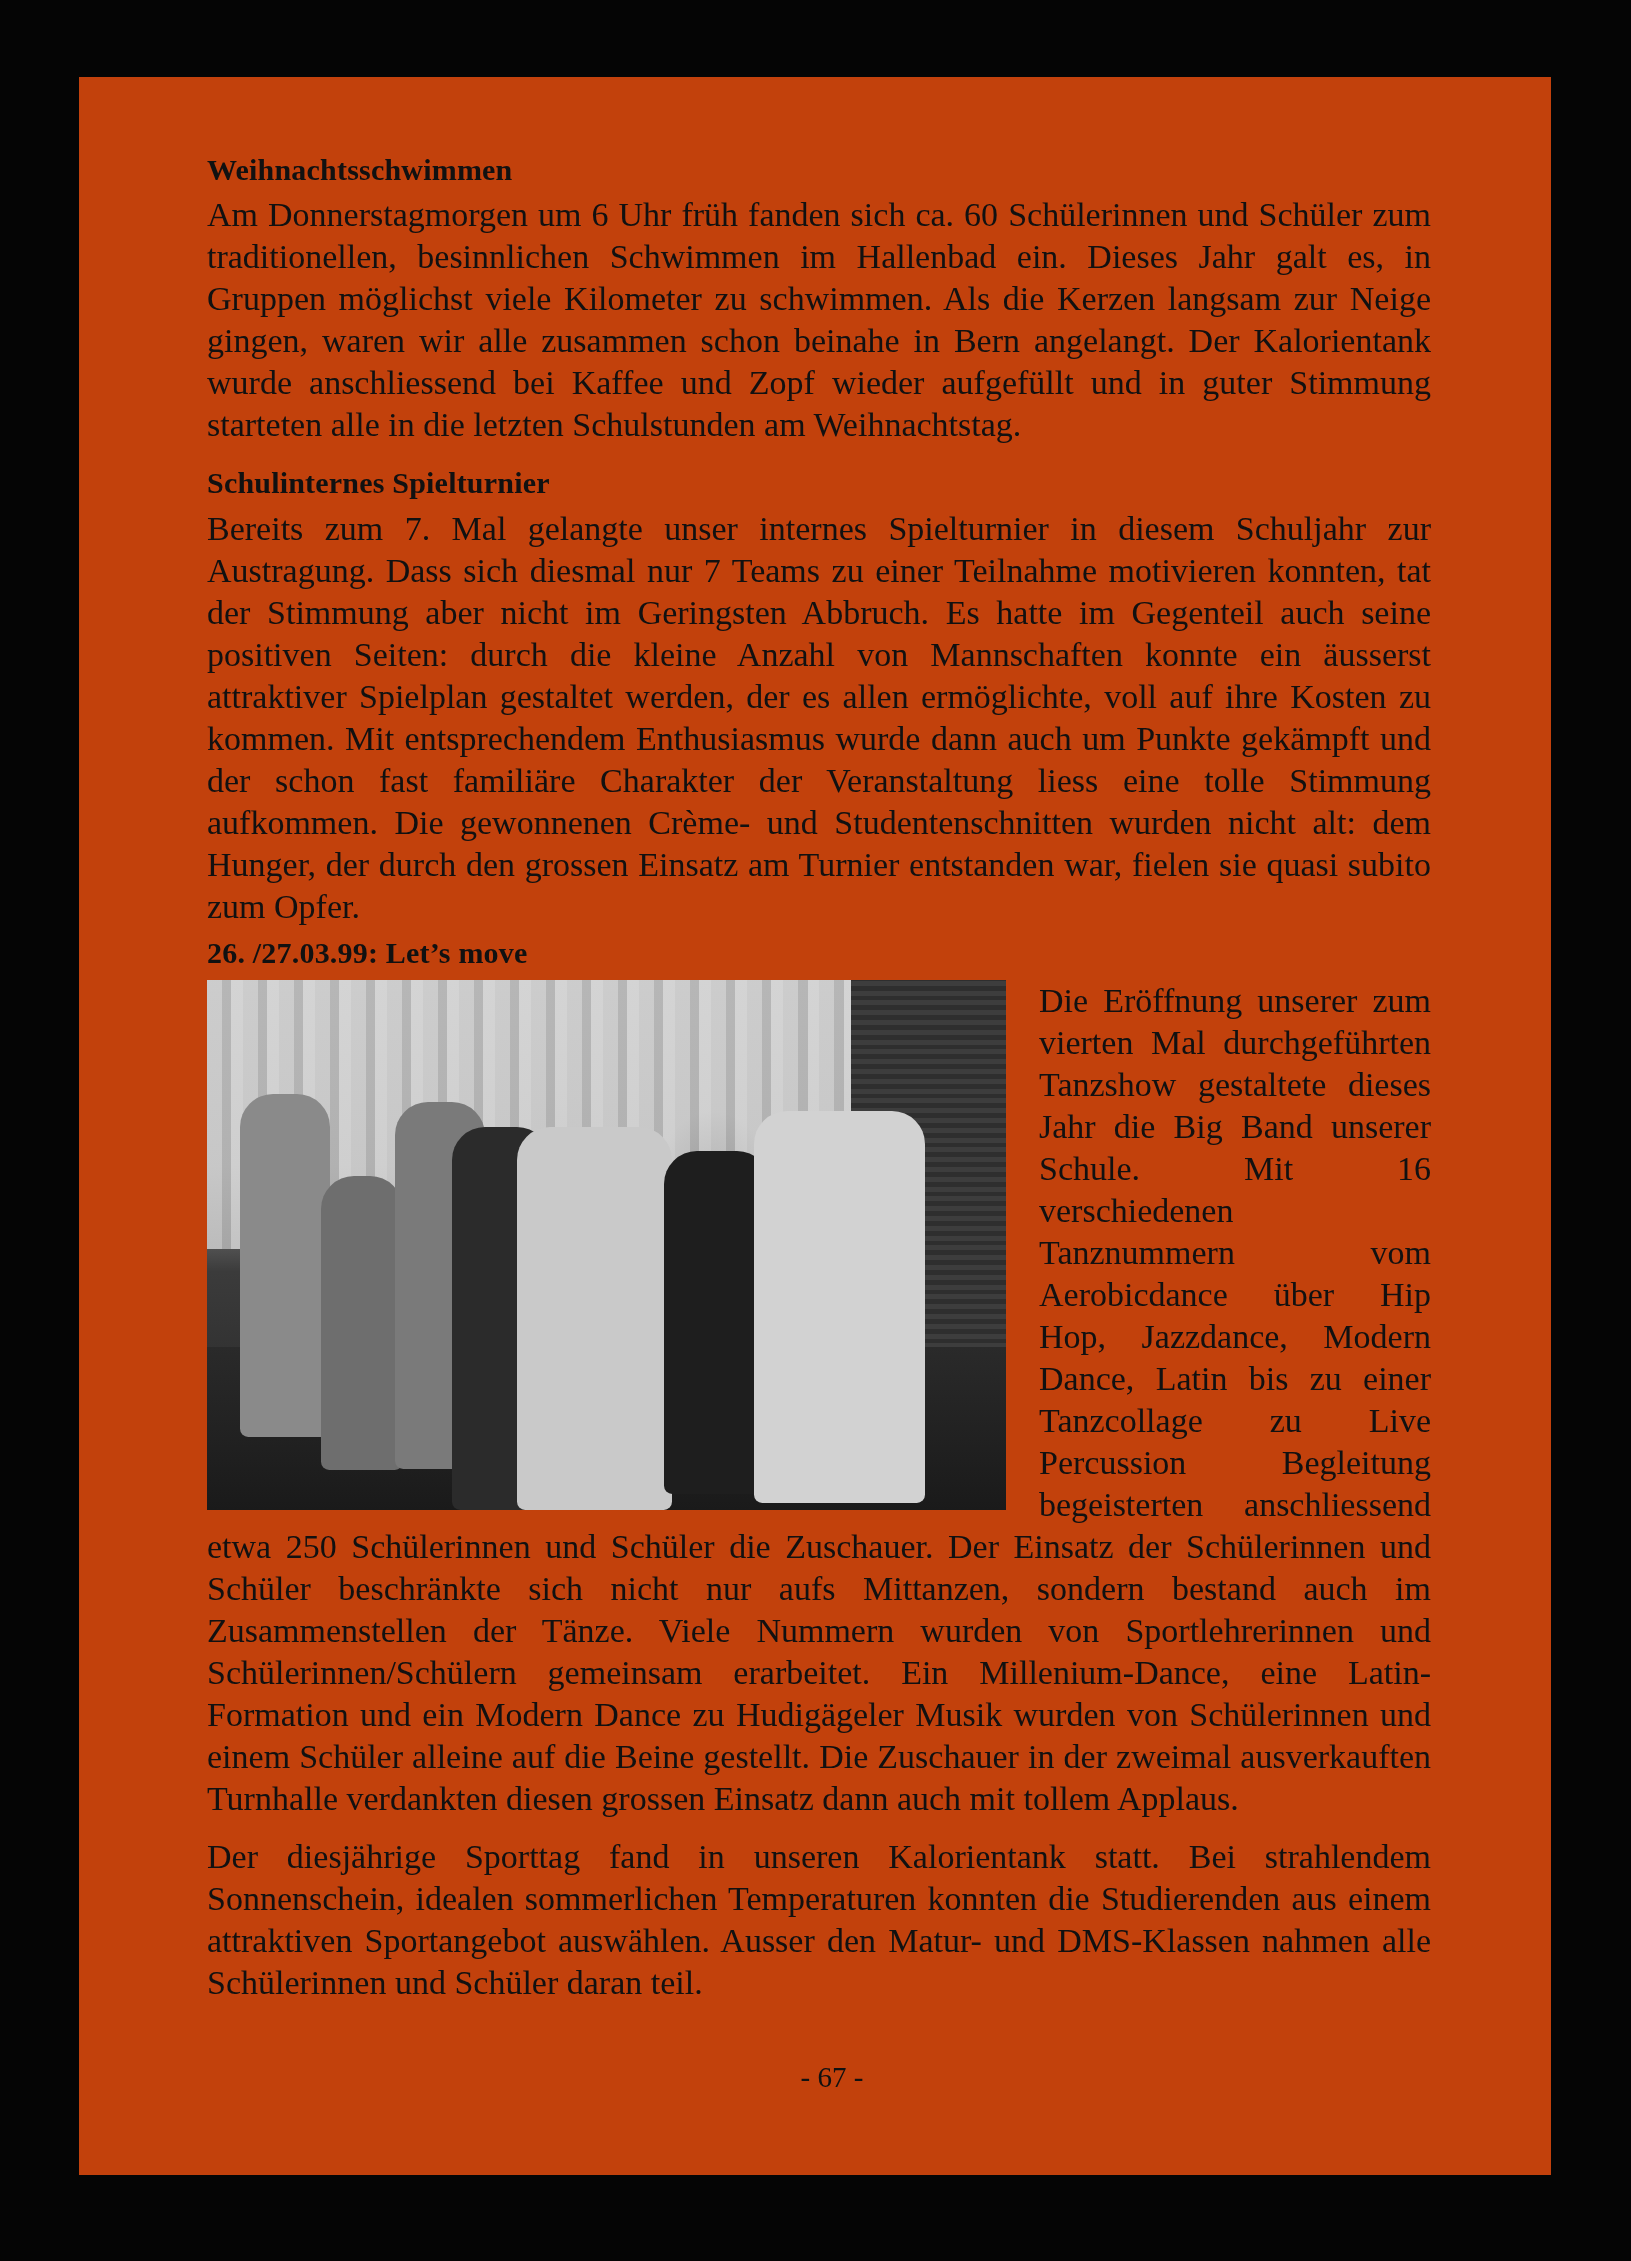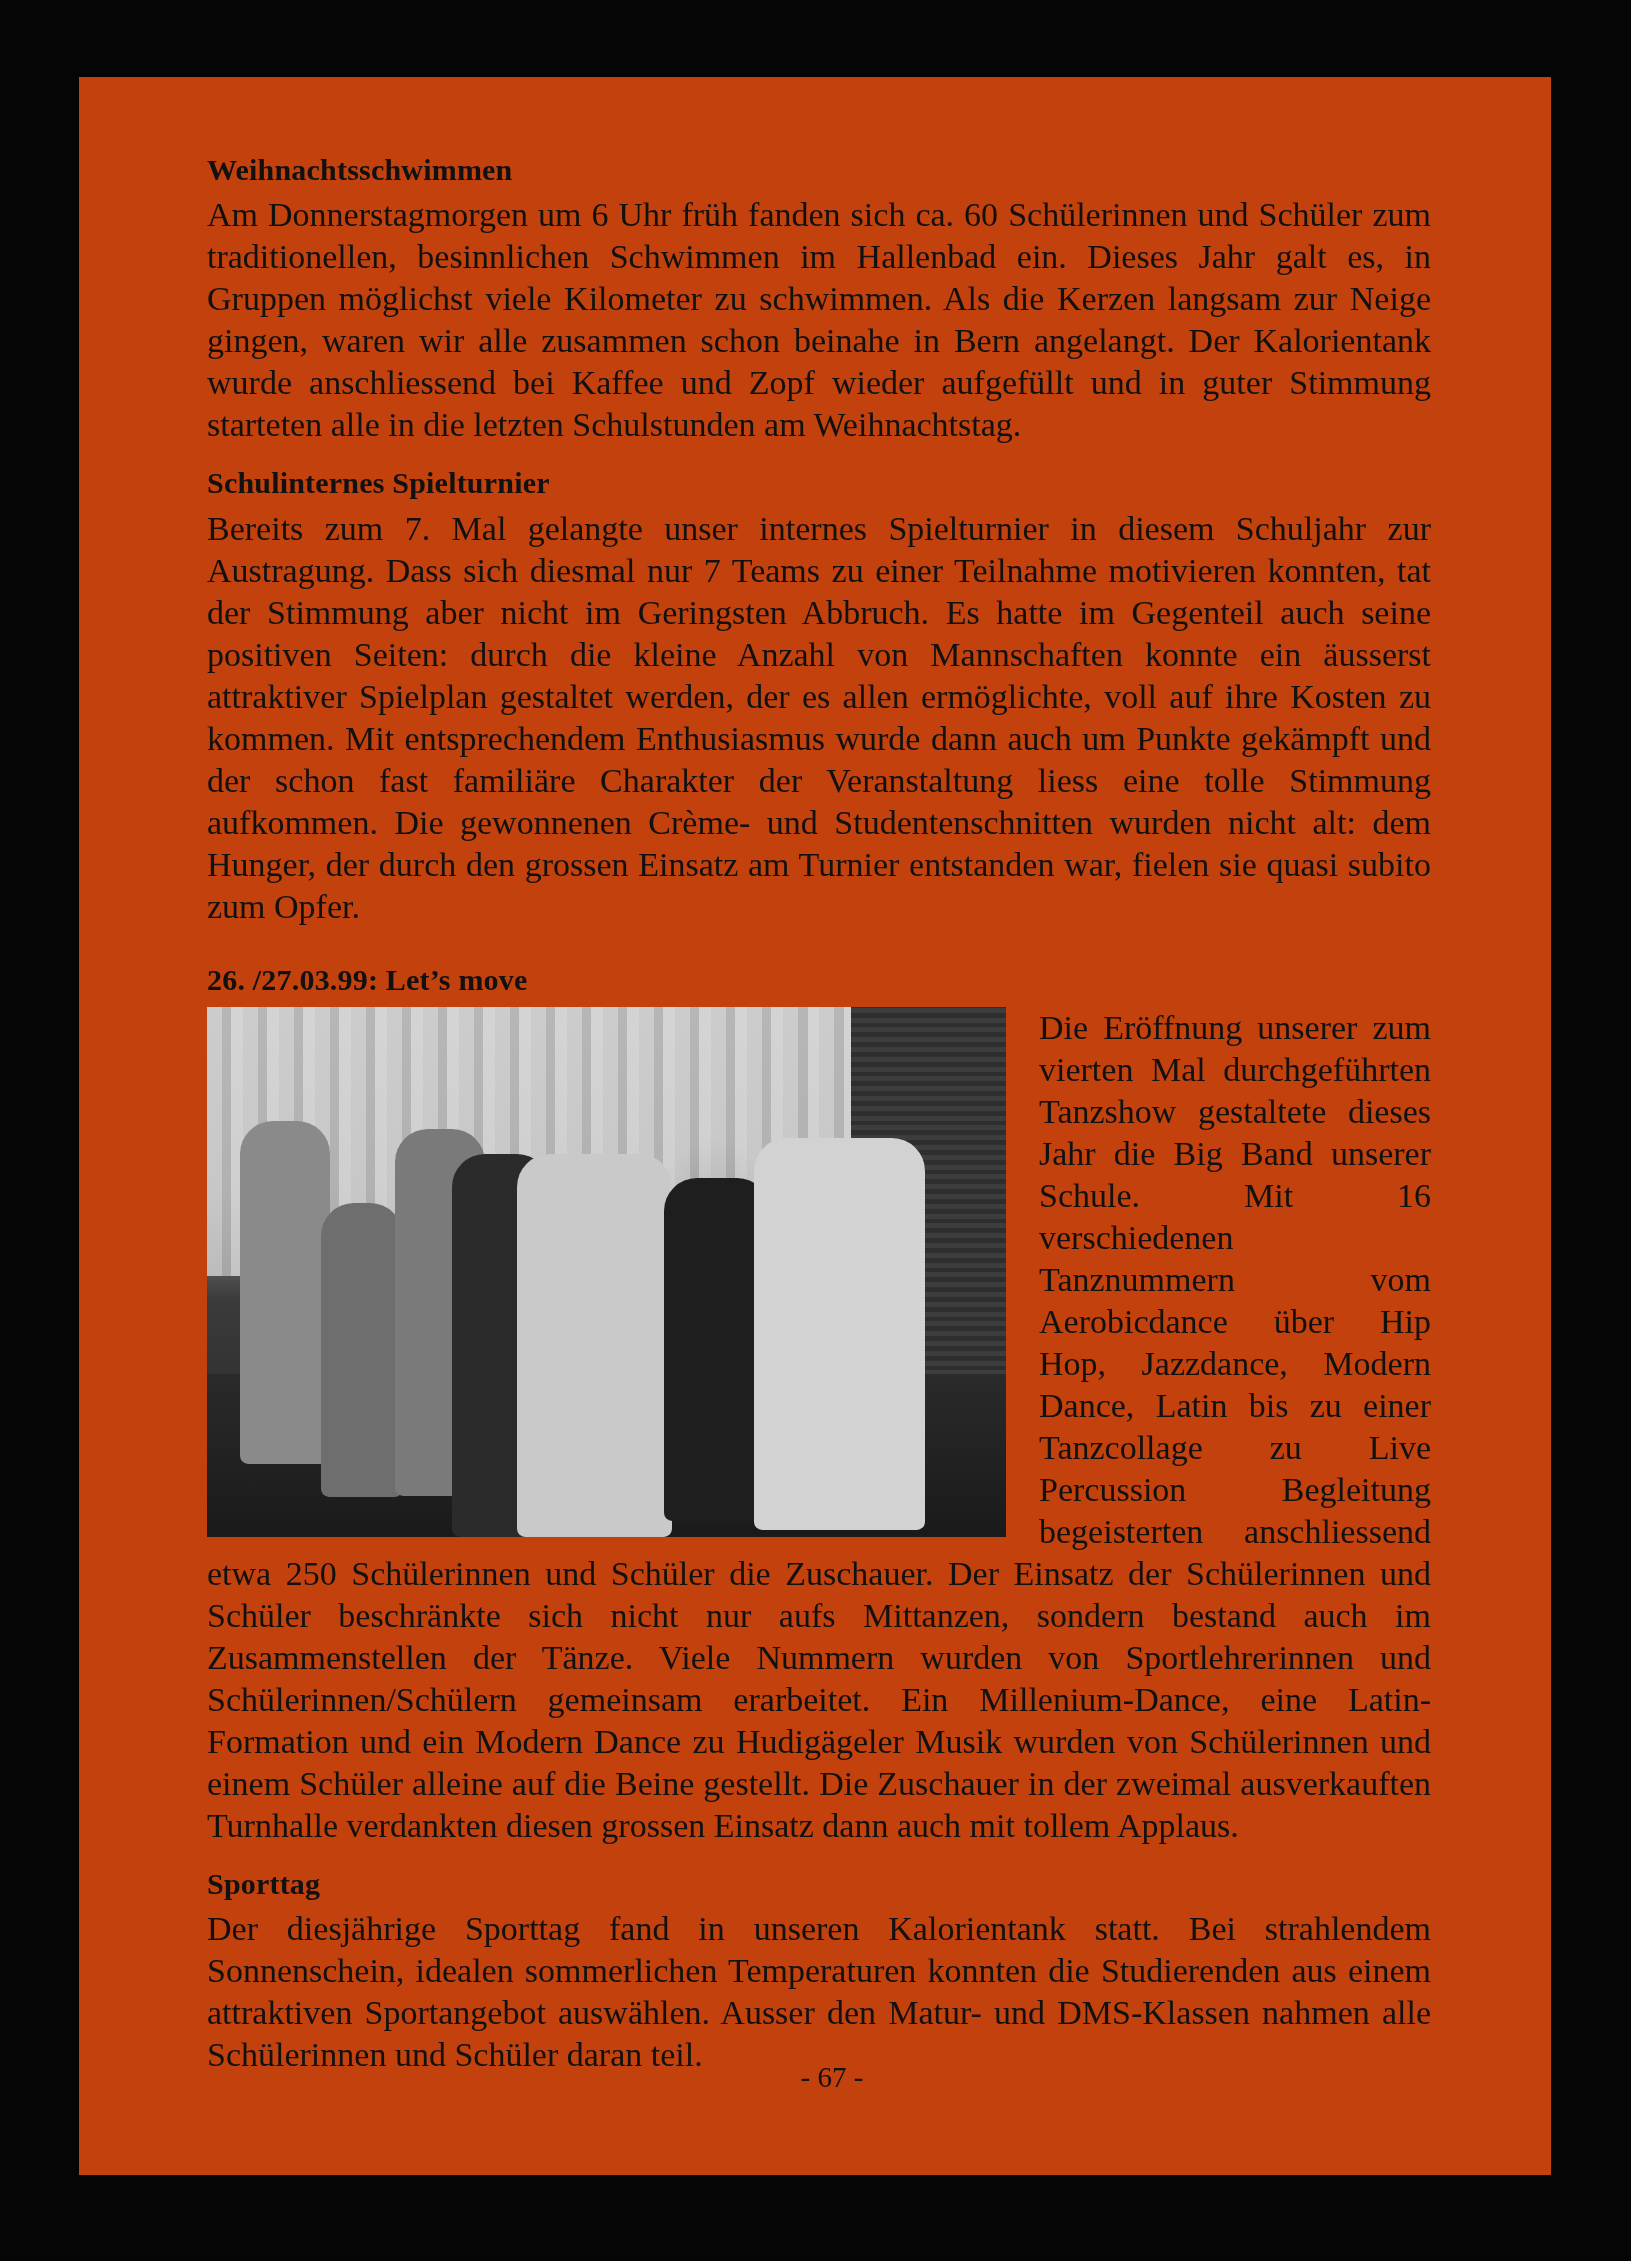--- a/index.html
+++ b/index.html
@@ -21,21 +21,21 @@
     letter-spacing:0.2px;
   }
   p {
     margin:0; font-size:34px; line-height:42px; text-align:justify;
     text-align-last:left;
   }
   .sec1 h2 { margin-top:0; }
   .sec1 p { margin-top:3.3px; }
   .sec2 { margin-top:16px; }
   .sec2 p { margin-top:3.3px; }
-  .sec3 { margin-top:31px; }
+  .sec3 { margin-top:4px; }
   .float-wrap { margin-top:6.5px; }
   .photo {
     float:left; width:799px; height:530px; margin:0 33px 6.5px 0;
     position:relative; overflow:hidden;
     background:
       radial-gradient(ellipse 73px 212px at 587px 359px, #e4e4e4 0%, #c8c8c8 60%, transparent 100%),
       radial-gradient(ellipse 73px 212px at 734px 359px, #e0e0e0 0%, #c0c0c0 60%, transparent 100%),
       radial-gradient(ellipse 57px 73px at 359px 188px, #9a9a9a 0%, transparent 100%),
       radial-gradient(ellipse 57px 73px at 506px 204px, #2a2a2a 0%, transparent 100%),
       radial-gradient(ellipse 57px 73px at 636px 212px, #3a3a3a 0%, transparent 100%),
@@ -91,21 +91,20 @@
           <div class="dancer" style="left:245px;top:147px;width:98px;height:383px;background:#2b2b2b;"></div>
           <div class="dancer" style="left:310px;top:147px;width:155px;height:383px;background:#c9c9c9;"></div>
           <div class="dancer" style="left:457px;top:171px;width:106px;height:343px;background:#1e1e1e;"></div>
           <div class="dancer" style="left:547px;top:131px;width:171px;height:392px;background:#d2d2d2;"></div>
         </div>
         <p>Die Eröffnung unserer zum vierten Mal durchgeführten Tanzshow gestaltete dieses Jahr die Big Band unserer Schule. Mit 16 verschiedenen Tanznummern vom Aerobicdance über Hip Hop, Jazzdance, Modern Dance, Latin bis zu einer Tanzcollage zu Live Percussion Begleitung begeisterten anschliessend etwa 250 Schülerinnen und Schüler die Zuschauer. Der Einsatz der Schülerinnen und Schüler beschränkte sich nicht nur aufs Mittanzen, sondern bestand auch im Zusammenstellen der Tänze. Viele Nummern wurden von Sportlehrerinnen und Schülerinnen/Schülern gemeinsam erarbeitet. Ein Millenium-Dance, eine Latin-Formation und ein Modern Dance zu Hudigägeler Musik wurden von Schülerinnen und einem Schüler alleine auf die Beine gestellt. Die Zuschauer in der zweimal ausverkauften Turnhalle verdankten diesen grossen Einsatz dann auch mit tollem Applaus.</p>
       </div>
     </section>
 
     <section class="sec2" style="clear:both;">
-      <h2>Sporttag</h2>
       <p>Der diesjährige Sporttag fand in unseren Kalorientank statt. Bei strahlendem Sonnenschein, idealen sommerlichen Temperaturen konnten die Studierenden aus einem attraktiven Sportangebot auswählen. Ausser den Matur- und DMS-Klassen nahmen alle Schülerinnen und Schüler daran teil.</p>
     </section>
 
   </div>
 
   <div class="page-number">- 67 -</div>
 </div>
 
 
 </body></html>

